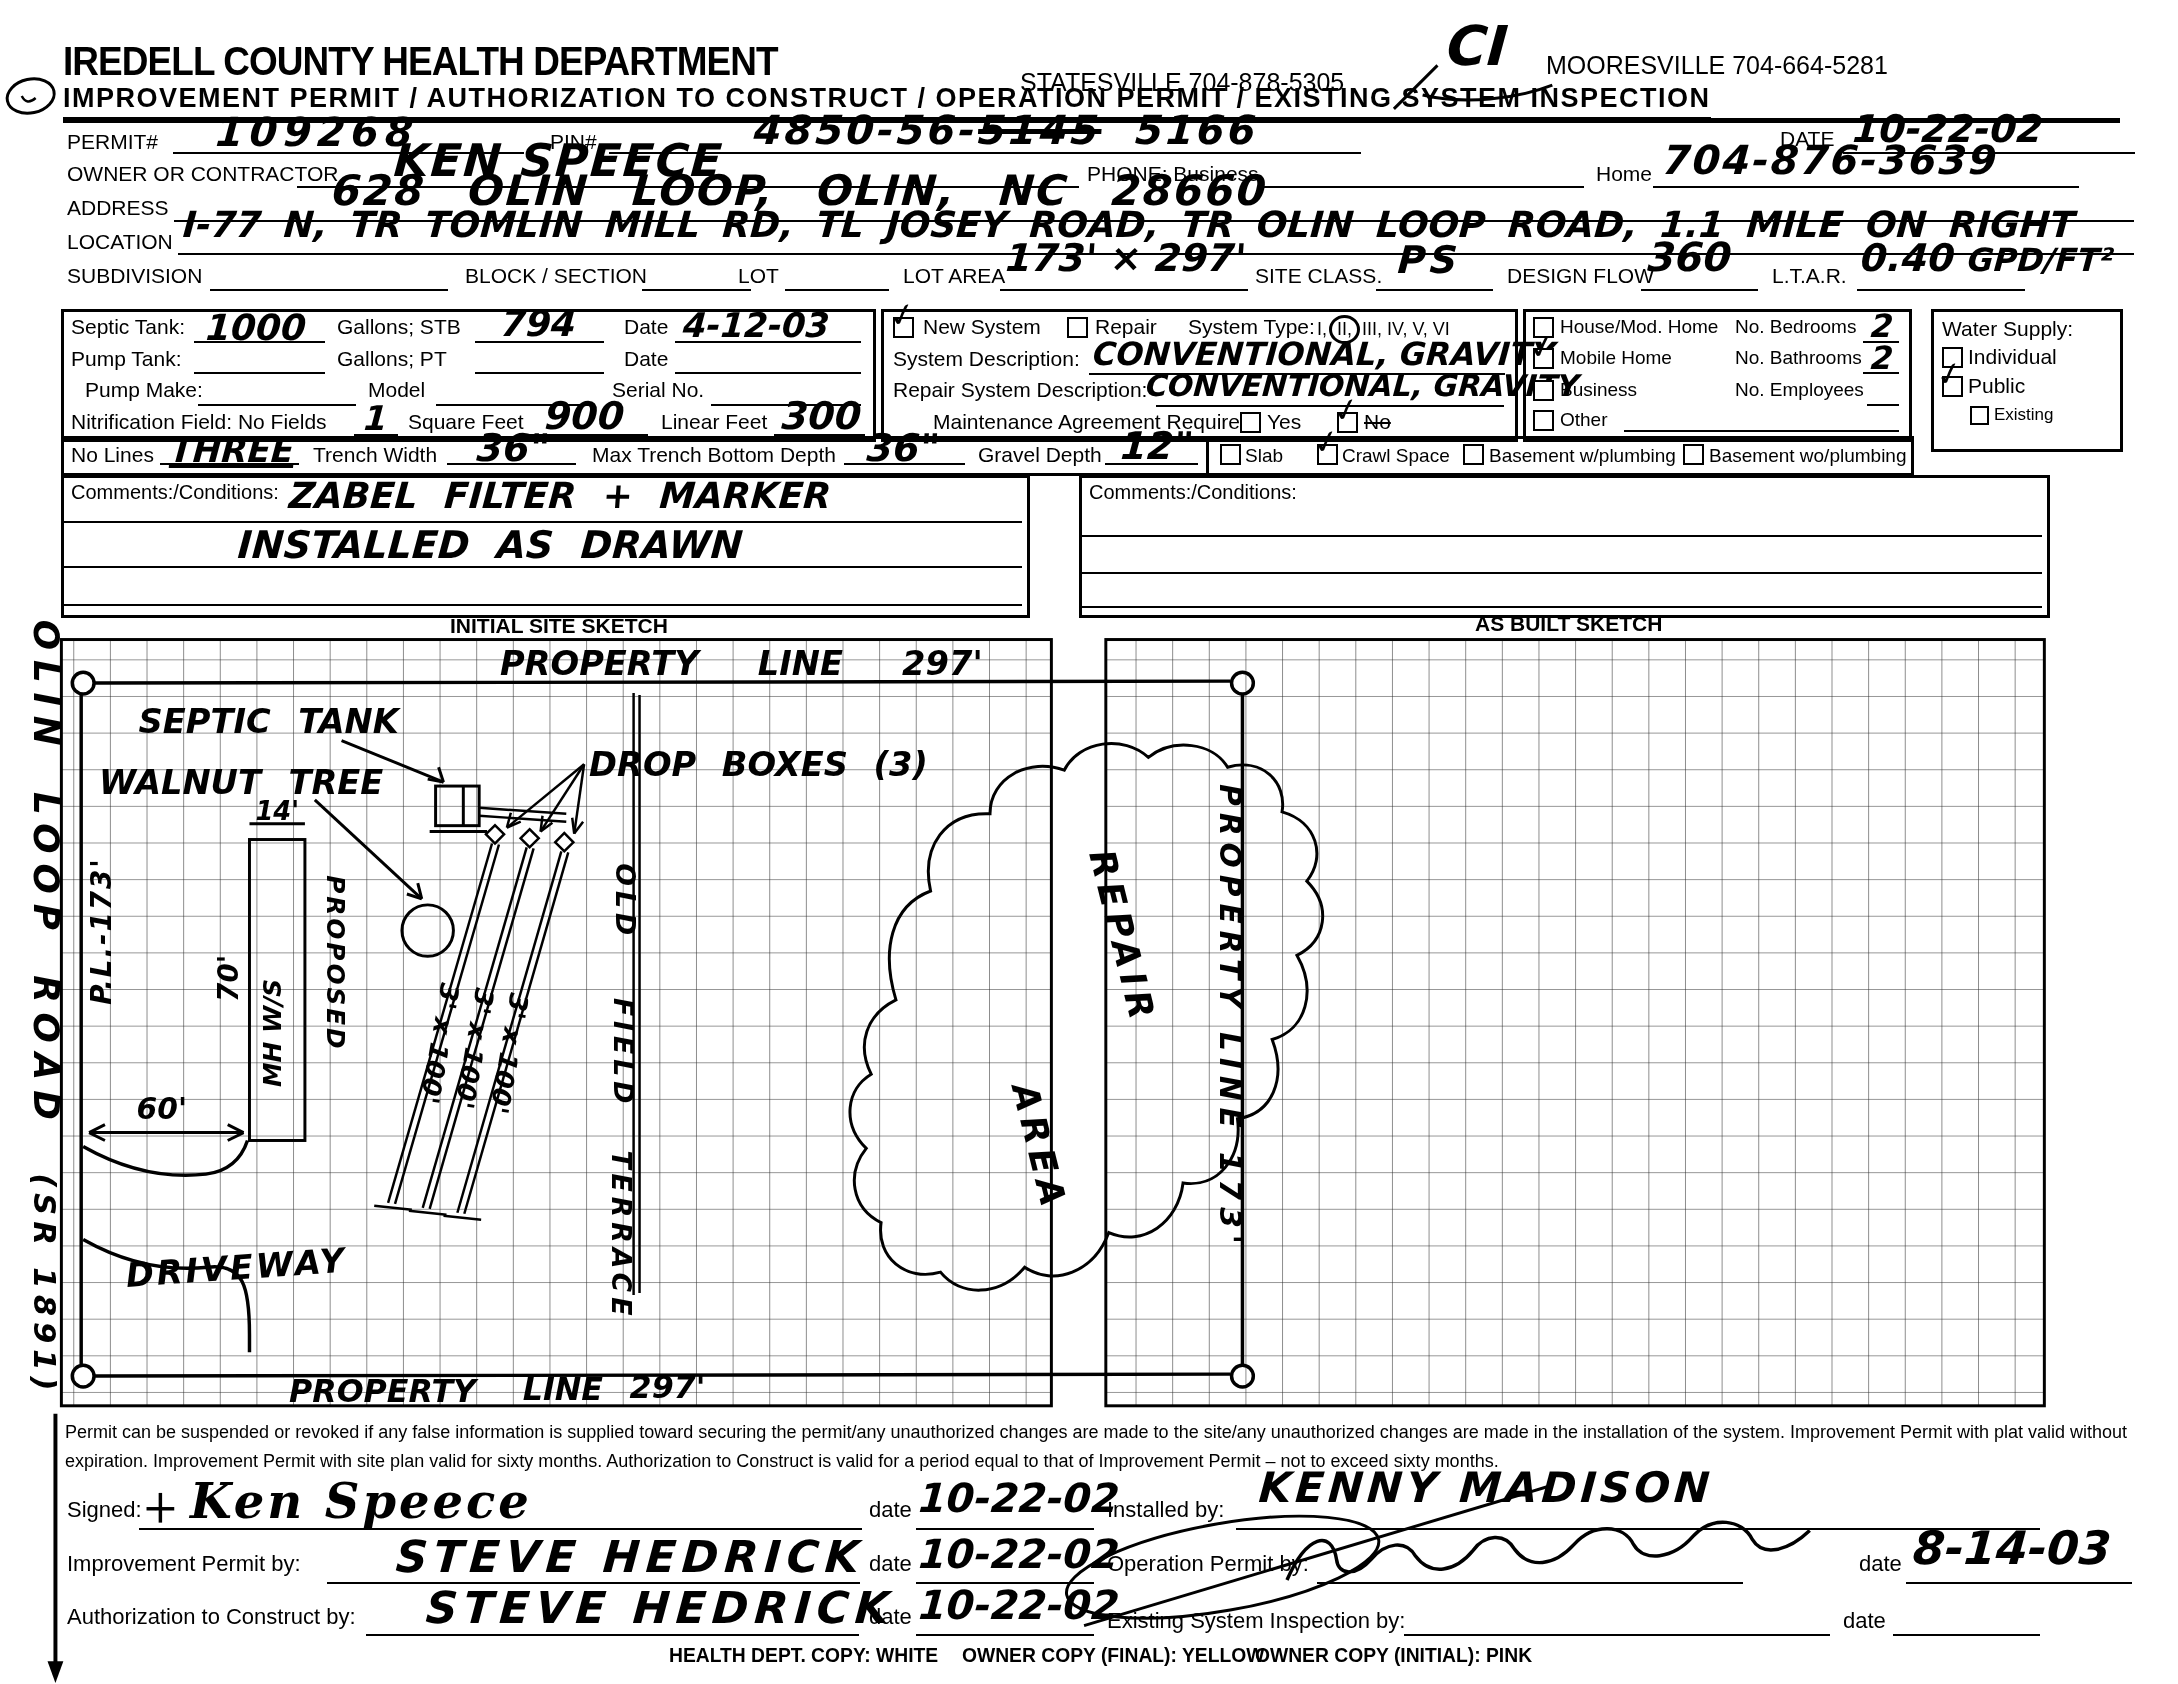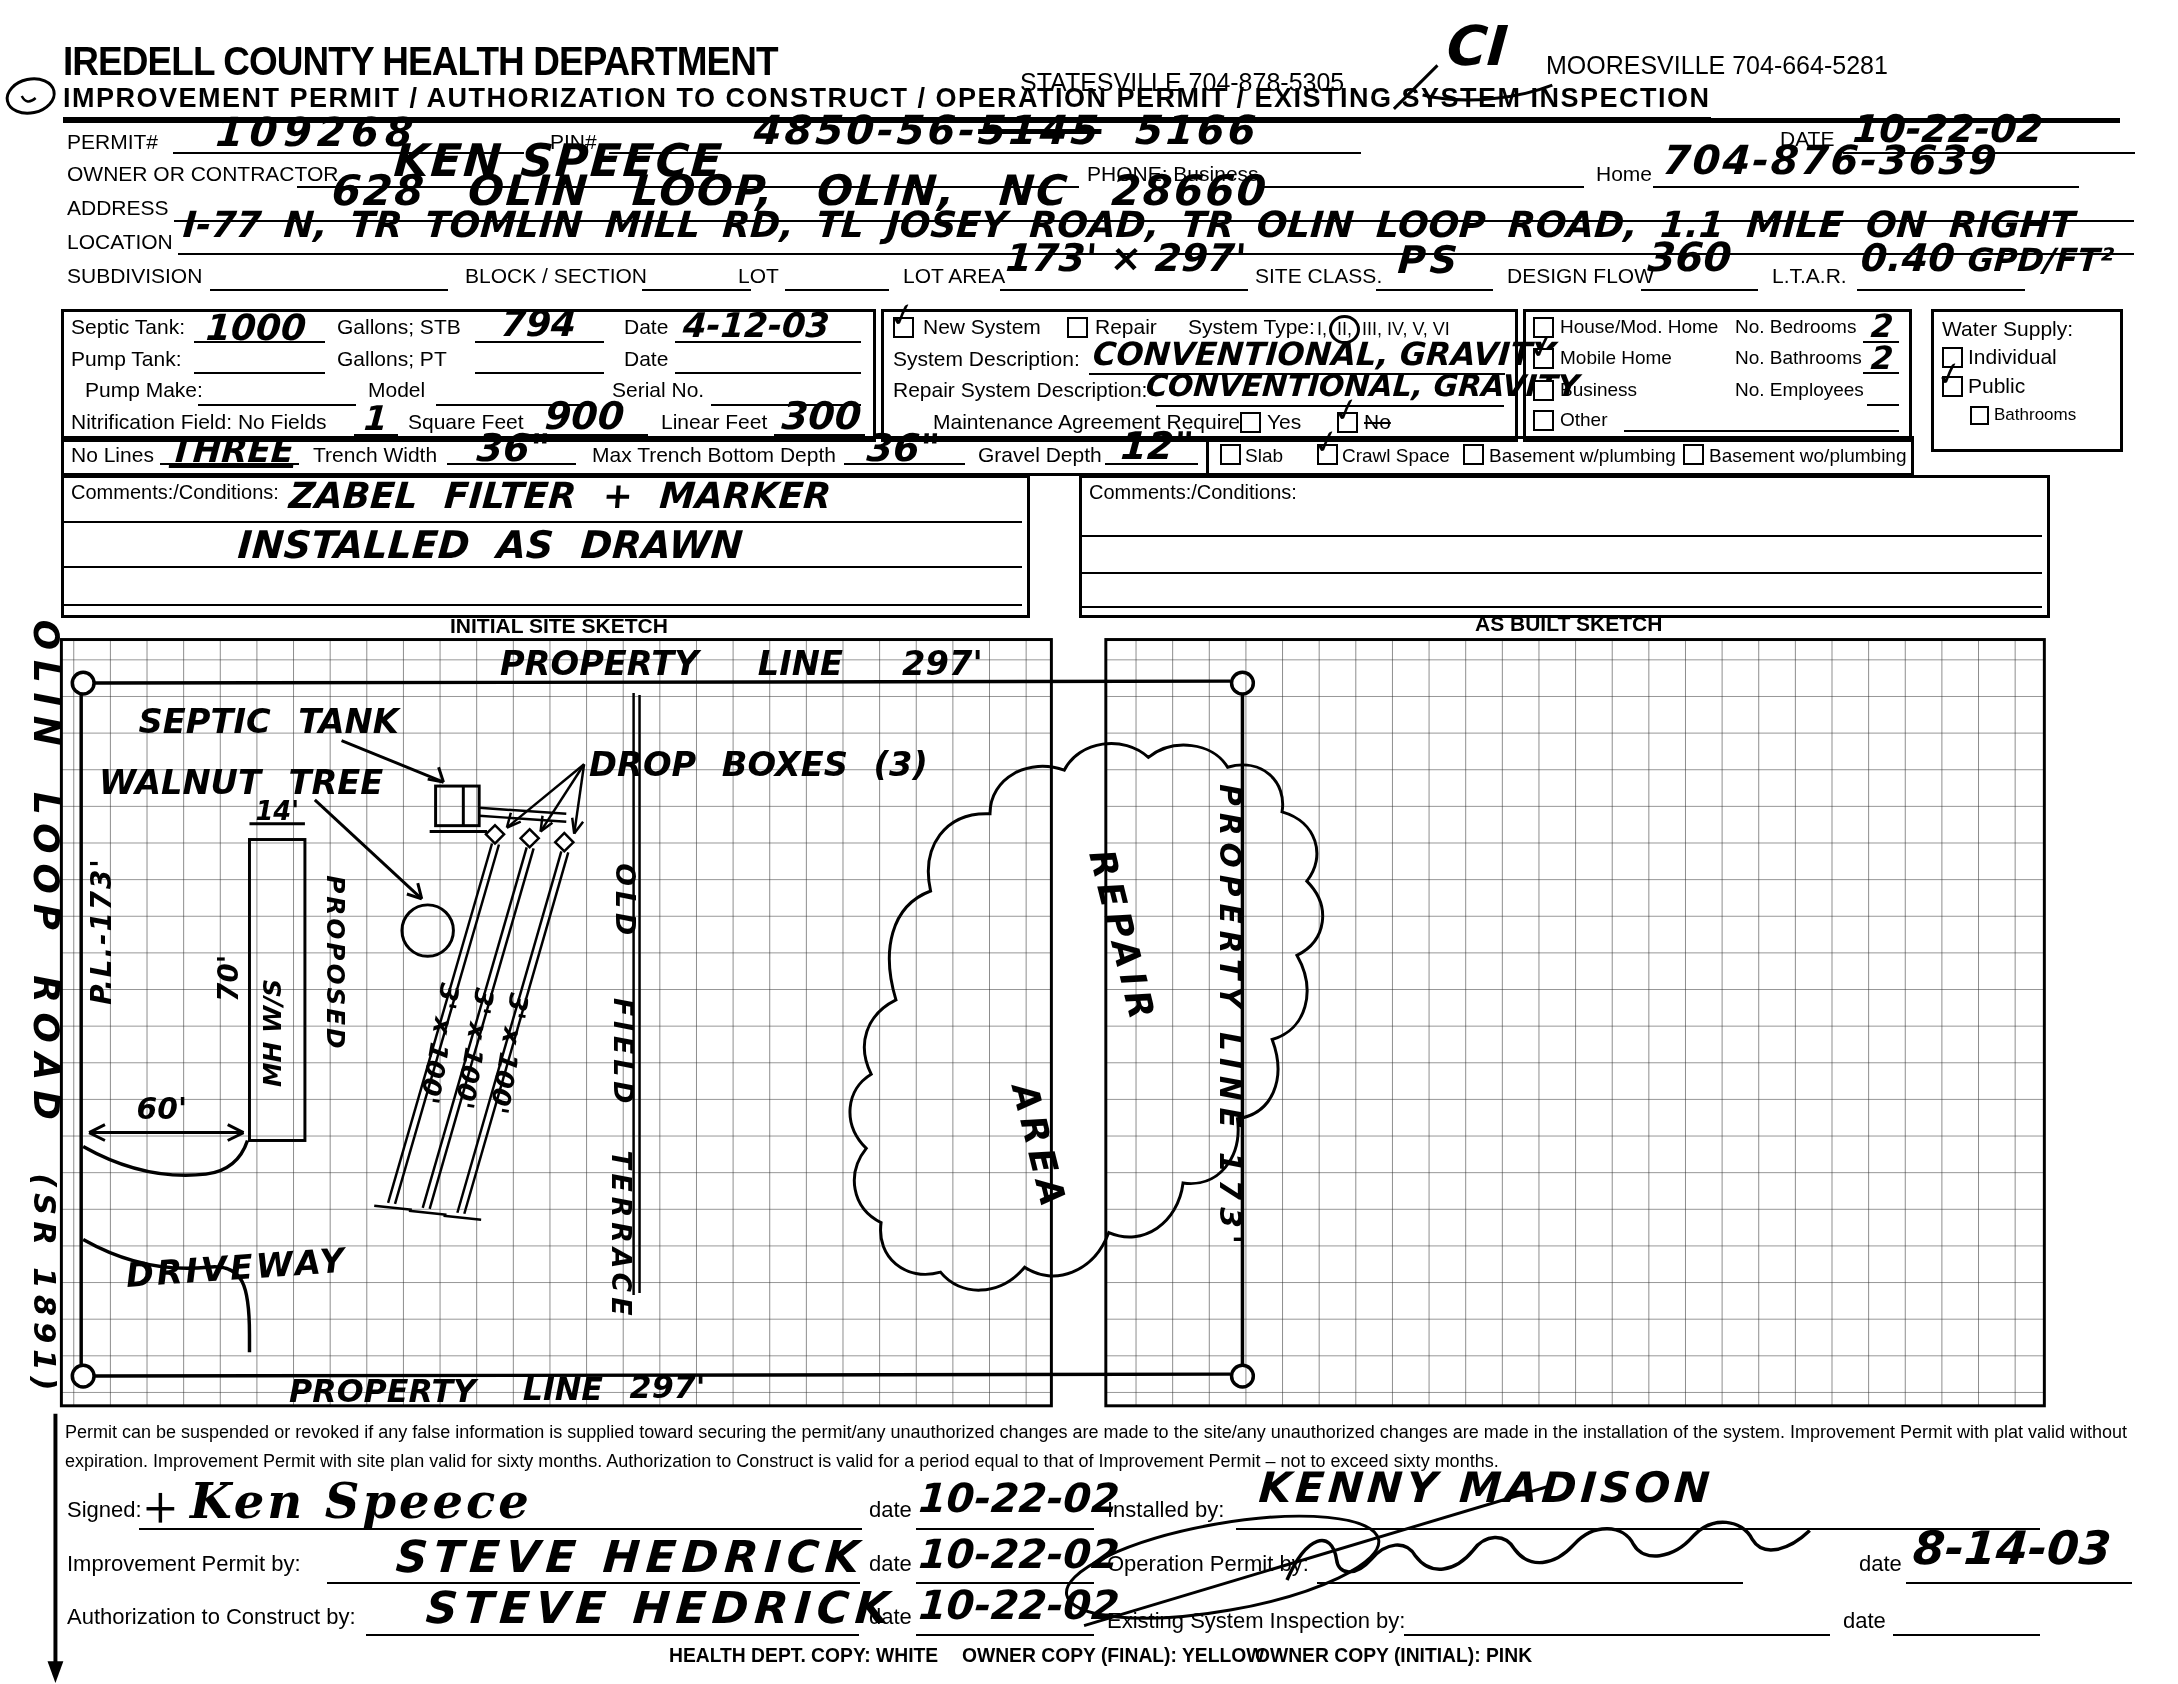--- a/index.html
+++ b/index.html
@@ -187,21 +187,21 @@
   <div class="ln" style="left:1624px;top:430px;width:275px;"></div>
 
   <div class="box" style="left:1931px;top:309px;width:186px;height:137px;"></div>
   <div class="lbl" style="left:1942px;top:317px;">Water Supply:</div>
   <div class="cb" style="left:1942px;top:347px;"></div>
   <div class="lbl" style="left:1968px;top:345px;">Individual</div>
   <div class="cb" style="left:1942px;top:376px;"></div>
   <div class="chk" style="left:1936px;top:358px;">✓</div>
   <div class="lbl" style="left:1968px;top:374px;">Public</div>
   <div class="cb" style="left:1970px;top:406px;width:15px;height:15px;"></div>
-  <div class="lbl-s" style="left:1994px;top:405px;font-size:17px;">Bathrooms</div>
+  <div class="lbl-s" style="left:1994px;top:405px;font-size:17px;">Existing</div>
 
   <div class="box" style="left:61px;top:475px;width:963px;height:137px;"></div>
   <div class="lbl" style="left:71px;top:481px;font-size:20px;">Comments:/Conditions:</div>
   <div class="hw" style="left:289px;top:475px;font-size:36px;word-spacing:14px;">ZABEL FILTER + MARKER</div>
   <div class="ln" style="left:63px;top:521px;width:959px;"></div>
   <div class="hw" style="left:238px;top:523px;font-size:38px;word-spacing:14px;">INSTALLED AS DRAWN</div>
   <div class="ln" style="left:63px;top:566px;width:959px;"></div>
   <div class="ln" style="left:63px;top:604px;width:959px;"></div>
 
   <div class="box" style="left:1079px;top:475px;width:965px;height:137px;"></div>

